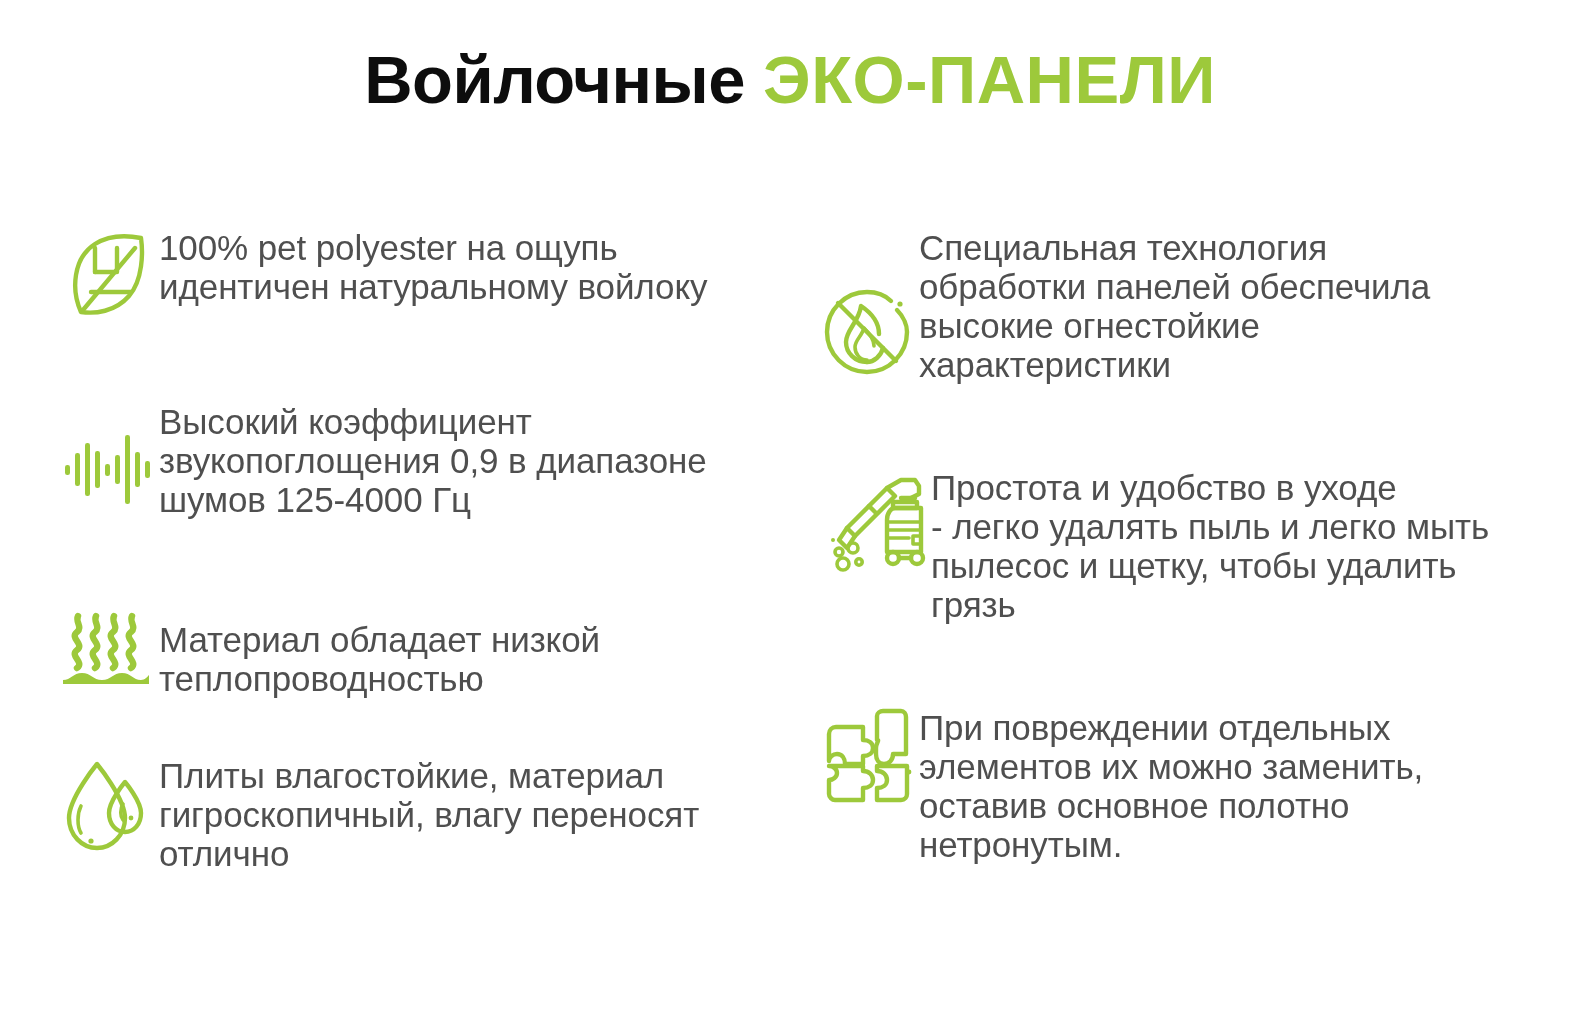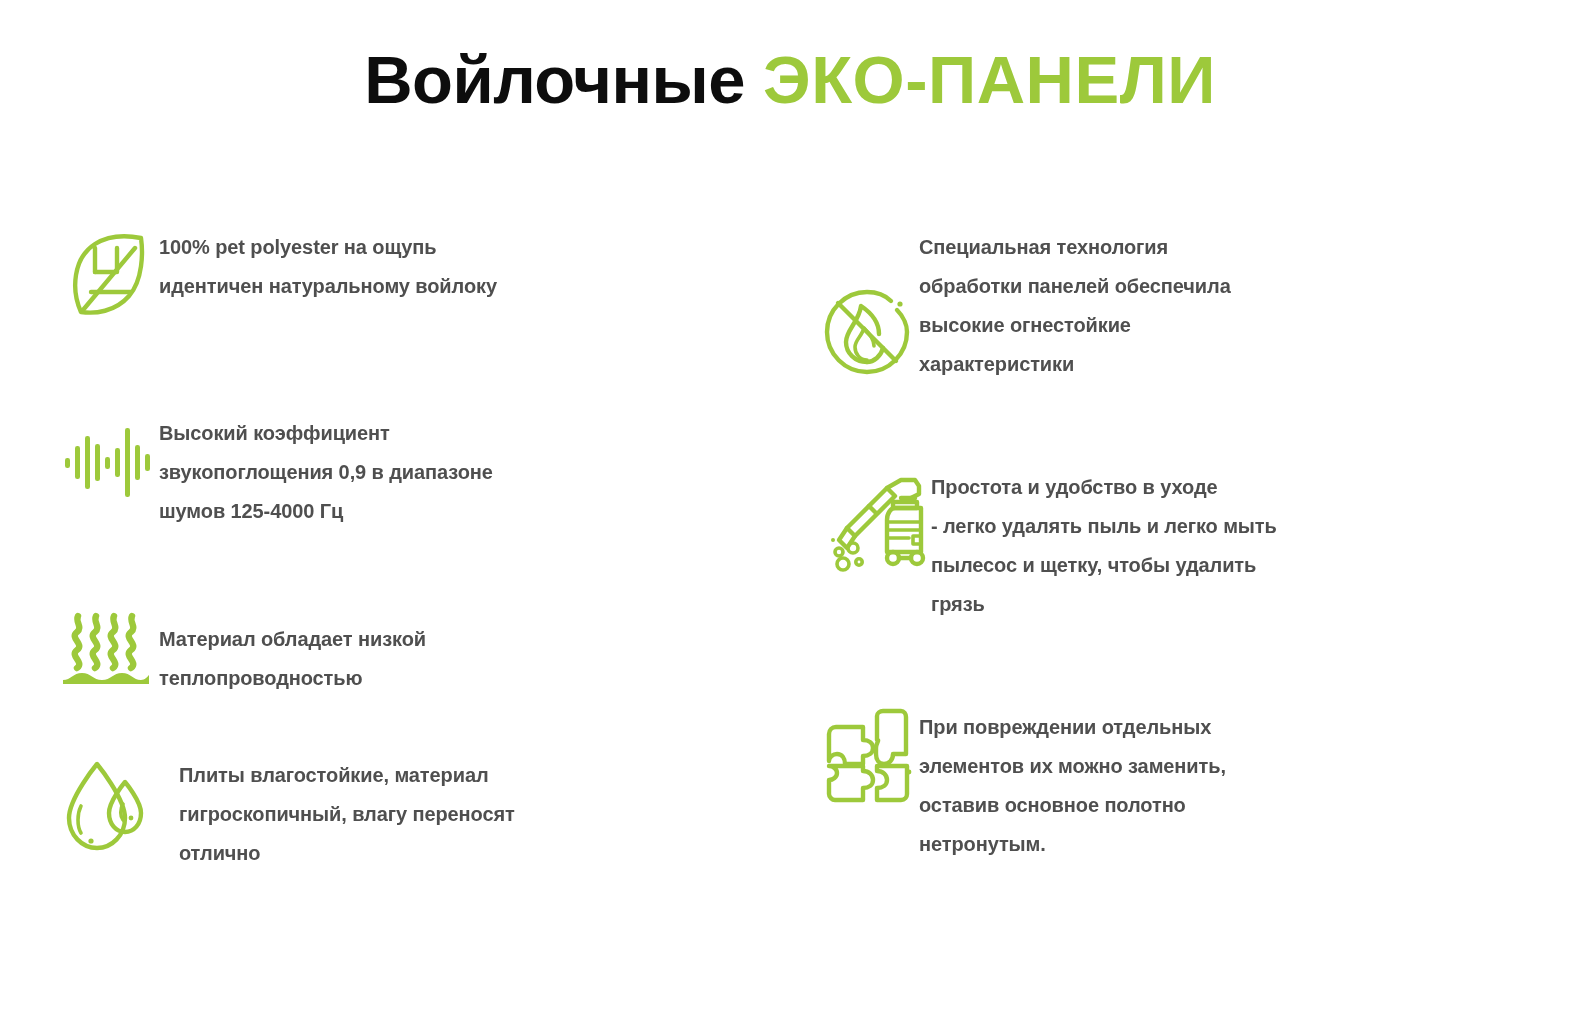--- a/index.html
+++ b/index.html
@@ -65,27 +65,26 @@
     width: 104px;
     min-width: 104px;
     height: 104px;
     display: flex;
     align-items: flex-start;
     justify-content: center;
     padding-top: 6px;
     box-sizing: border-box;
   }
   .feature .feature-text {
-    font-size: 20px;
+    font-size: 35px;
     line-height: 39px;
     color: #4f4f4f;
     letter-spacing: -0.1px;
     padding-top: 6px;
     white-space: pre-line;
-    font-weight: bold;
   }
 
   svg { display: block; overflow: visible; }
   .stroke {
     fill: none;
     stroke: #9dc93b;
     stroke-width: 4.4;
     stroke-linecap: round;
     stroke-linejoin: round;
   }
@@ -118,21 +117,21 @@
           <path class="stroke" d="M22 82 L 74 20"></path>
           <path class="stroke" d="M30 64 L 70 64"></path>
           <path class="stroke" d="M34 44 L 56 44 L 56 20"></path>
           <path class="stroke" d="M34 44 L 34 20"></path>
         </svg>
       </div>
       <div class="feature-text">100% pet polyester на ощупь
 идентичен натуральному войлоку</div>
     </div>
 
-    <div class="feature" style="top:186px; left:0px;">
+    <div class="feature" style="top:174px; left:0px;align-items:flex-end;">
       <div class="icon-box">
         <svg width="92" height="92" viewBox="0 0 92 92">
           <g class="fill-green">
             <rect x="4" y="44" width="5" height="10" rx="2.2"></rect>
             <rect x="14" y="32" width="5" height="33" rx="2.2"></rect>
             <rect x="24" y="22" width="5" height="53" rx="2.2"></rect>
             <rect x="34" y="30" width="5" height="37" rx="2.2"></rect>
             <rect x="44" y="43" width="5" height="12" rx="2.2"></rect>
             <rect x="54" y="34" width="5" height="29" rx="2.2"></rect>
             <rect x="64" y="14" width="5" height="69" rx="2.2"></rect>
@@ -155,21 +154,21 @@
             <path d="M52 68 C 60 62, 44 56, 52 50 C 60 44, 44 38, 52 32 C 58 27, 50 22, 53 16"></path>
             <path d="M70 68 C 78 62, 62 56, 70 50 C 78 44, 62 38, 70 32 C 76 27, 68 22, 71 16"></path>
           </g>
           <path class="fill-green" d="M2 84 L 2 80 C 10 80, 12 73, 21 73 C 30 73, 32 80, 41 80 C 50 80, 52 73, 61 73 C 70 73, 72 80, 80 80 C 84 80, 86 77, 88 75 L 88 84 Z"></path>
         </svg>
       </div>
       <div class="feature-text">Материал обладает низкой
 теплопроводностью</div>
     </div>
 
-    <div class="feature" style="top:528px; left:0px;gap:20px;">
+    <div class="feature" style="top:528px; left:0px;">
       <div class="icon-box">
         <svg width="92" height="100" viewBox="0 0 92 100">
           <path class="stroke" d="M36 8 C 36 8, 8 42, 8 62 C 8 79, 21 92, 36 92 C 51 92, 64 79, 64 62 C 64 42, 36 8, 36 8 Z"></path>
           <path class="stroke" d="M64 26 C 64 26, 48 45, 48 57 C 48 68, 55 76, 64 76 C 73 76, 80 68, 80 57 C 80 45, 64 26, 64 26 Z" style="stroke-width:4.4"></path>
           <path class="stroke-thin" d="M20 50 C 16 58, 16 70, 20 77"></path>
           <path class="stroke-thin" d="M62 48 C 59 53, 59 60, 62 64"></path>
           <circle class="fill-green" cx="30" cy="85" r="2.6"></circle>
           <circle class="fill-green" cx="70" cy="62" r="2.4"></circle>
         </svg>
       </div>

